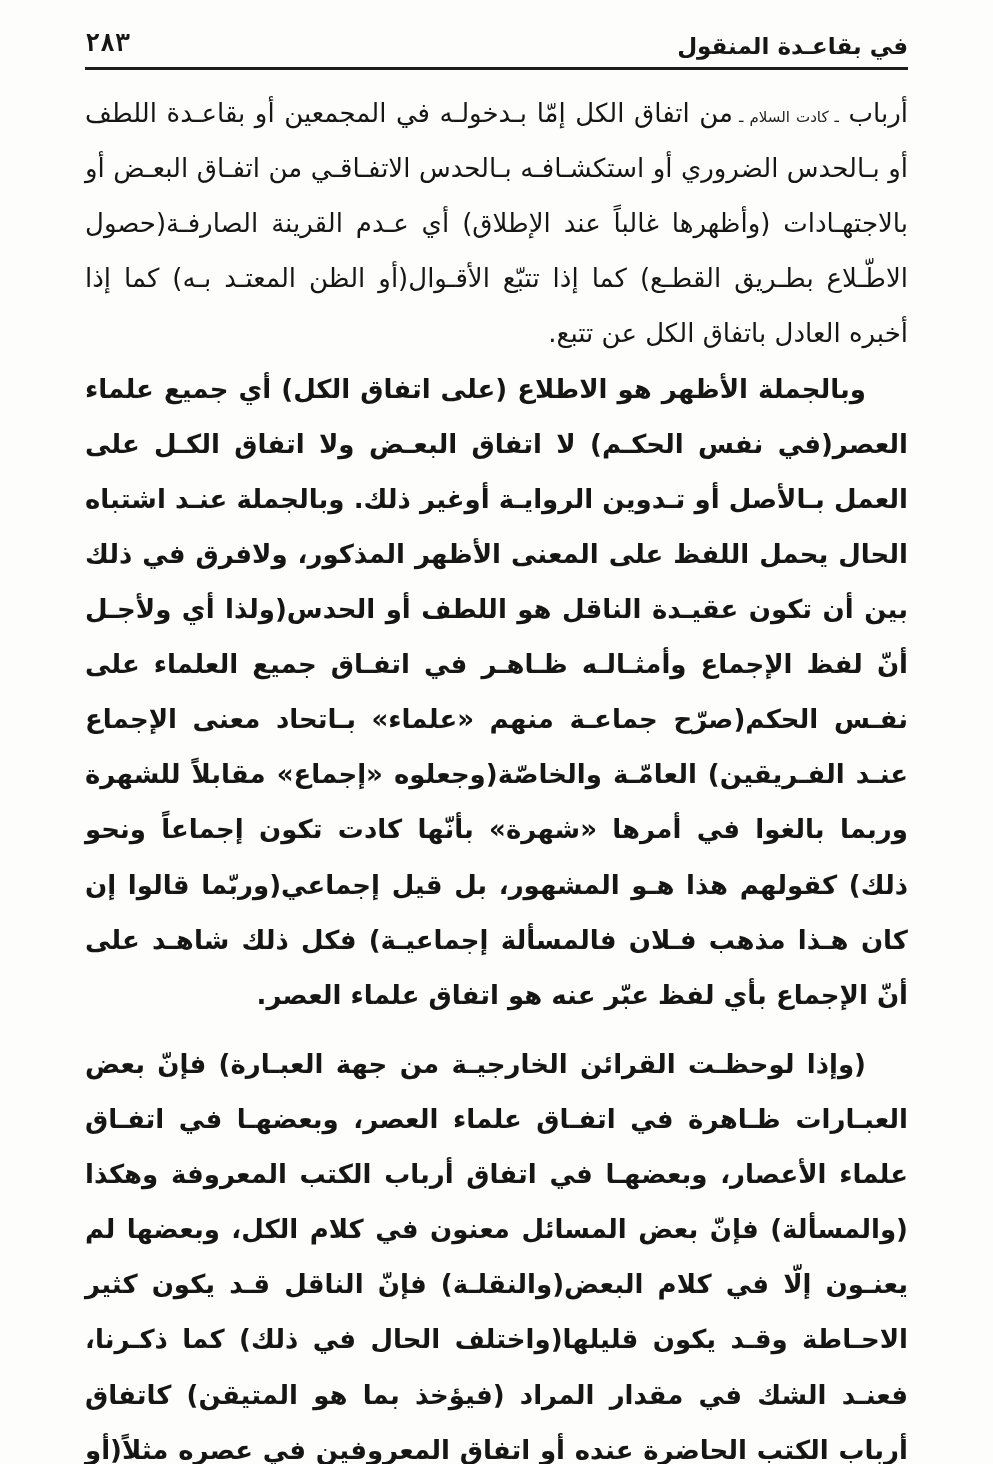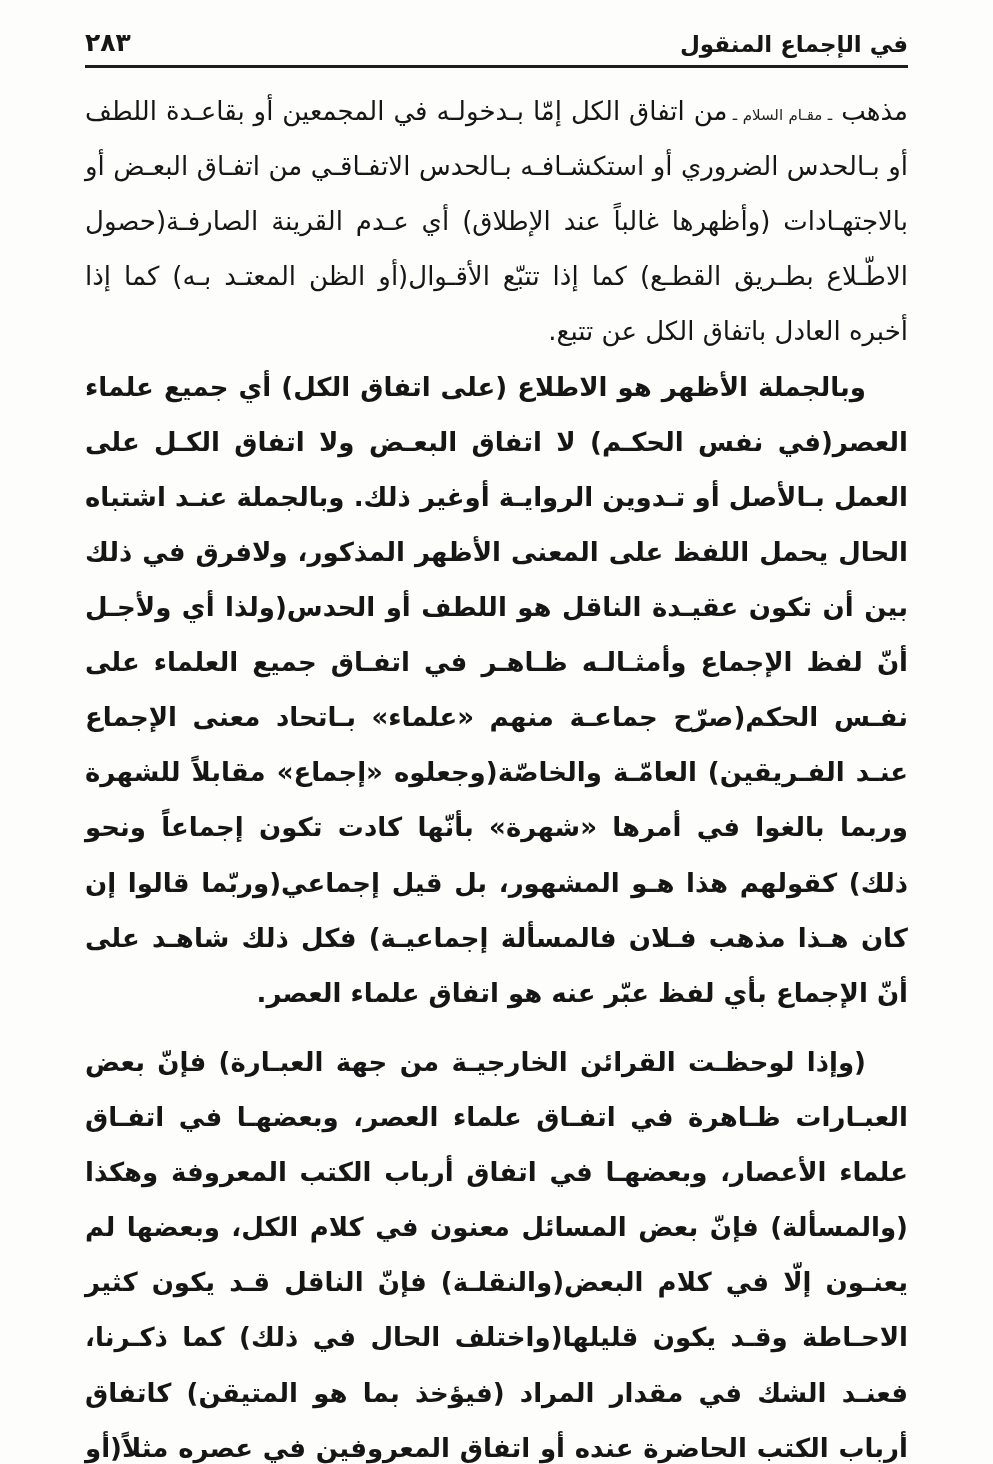--- a/index.html
+++ b/index.html
@@ -28,20 +28,21 @@
     padding-bottom: 8px;
   }
   .page-title {
     font-size: 23px;
     font-weight: bold;
     letter-spacing: 0.2px;
   }
   .page-number {
     font-size: 25px;
     font-weight: bold;
+    font-family: Liberation Mono, monospace;
   }
   .body-text {
     margin-top: 16px;
   }
   .body-text p {
     margin: 0;
     font-size: 26px;
     line-height: 2.12;
     text-align: justify;
     text-justify: inter-word;
@@ -57,28 +58,28 @@
     font-size: 15px;
     color: #222;
   }
 </style>
 </head>
 <body>
 
 <div class="page">
 
   <div class="page-header">
-    <span class="page-title">في الإجماع المنقول</span>
+    <span class="page-title">في بقاعـدة المنقول</span>
     <span class="page-number">٢٨٣</span>
   </div>
 
   <div class="body-text">
 
     <p>
-      <span>مذهب </span><span class="honorific">ـ مقـام السلام ـ </span><span>من اتفاق الكل إمّا بـدخولـه في المجمعين أو بقاعـدة اللطف أو بـالحدس الضروري أو استكشـافـه بـالحدس الاتفـاقـي من اتفـاق البعـض أو بالاجتهـادات (وأظهرها غالباً عند الإطلاق) أي عـدم القرينة الصارفـة(حصول الاطّـلاع بطـريق القطـع) كما إذا تتبّع الأقـوال(أو الظن المعتـد بـه) كما إذا أخبره العادل باتفاق الكل عن تتبع.</span>
+      <span>أرباب </span><span class="honorific">ـ كادت السلام ـ </span><span>من اتفاق الكل إمّا بـدخولـه في المجمعين أو بقاعـدة اللطف أو بـالحدس الضروري أو استكشـافـه بـالحدس الاتفـاقـي من اتفـاق البعـض أو بالاجتهـادات (وأظهرها غالباً عند الإطلاق) أي عـدم القرينة الصارفـة(حصول الاطّـلاع بطـريق القطـع) كما إذا تتبّع الأقـوال(أو الظن المعتـد بـه) كما إذا أخبره العادل باتفاق الكل عن تتبع.</span>
     </p>
 
     <p class="para-indent">وبالجملة الأظهر هو الاطلاع (على اتفاق الكل) أي جميع علماء العصر(في نفس الحكـم) لا اتفاق البعـض ولا اتفاق الكـل على العمل بـالأصل أو تـدوين الروايـة أوغير ذلك. وبالجملة عنـد اشتباه الحال يحمل اللفظ على المعنى الأظهر المذكور، ولافرق في ذلك بين أن تكون عقيـدة الناقل هو اللطف أو الحدس(ولذا أي ولأجـل أنّ لفظ الإجماع وأمثـالـه ظـاهـر في اتفـاق جميع العلماء على نفـس الحكم(صرّح جماعـة منهم «علماء» بـاتحاد معنى الإجماع عنـد الفـريقين) العامّـة والخاصّة(وجعلوه «إجماع» مقابلاً للشهرة وربما بالغوا في أمرها «شهرة» بأنّها كادت تكون إجماعاً ونحو ذلك) كقولهم هذا هـو المشهور، بل قيل إجماعي(وربّما قالوا إن كان هـذا مذهب فـلان فالمسألة إجماعيـة) فكل ذلك شاهـد على أنّ الإجماع بأي لفظ عبّر عنه هو اتفاق علماء العصر.</p>
 
     <p class="para-indent para-gap">(وإذا لوحظـت القرائن الخارجيـة من جهة العبـارة) فإنّ بعض العبـارات ظـاهرة في اتفـاق علماء العصر، وبعضهـا في اتفـاق علماء الأعصار، وبعضهـا في اتفاق أرباب الكتب المعروفة وهكذا (والمسألة) فإنّ بعض المسائل معنون في كلام الكل، وبعضها لم يعنـون إلّا في كلام البعض(والنقلـة) فإنّ الناقل قـد يكون كثير الاحـاطة وقـد يكون قليلها(واختلف الحال في ذلك) كما ذكـرنا، فعنـد الشك في مقدار المراد (فيؤخذ بما هو المتيقن) كاتفاق أرباب الكتب الحاضرة عنده أو اتفاق المعروفين في عصره مثلاً(أو الظـاهر) وهو إرادة اتفاق الكـل في عصر(وكيف كان) أي سـواء قلنا بـأنّ لفظ الإجماع عنـد إطلاقـه في مقـام الاستدلال ظـاهـر في نقل</p>
 
   </div>
 
 </div>
 

